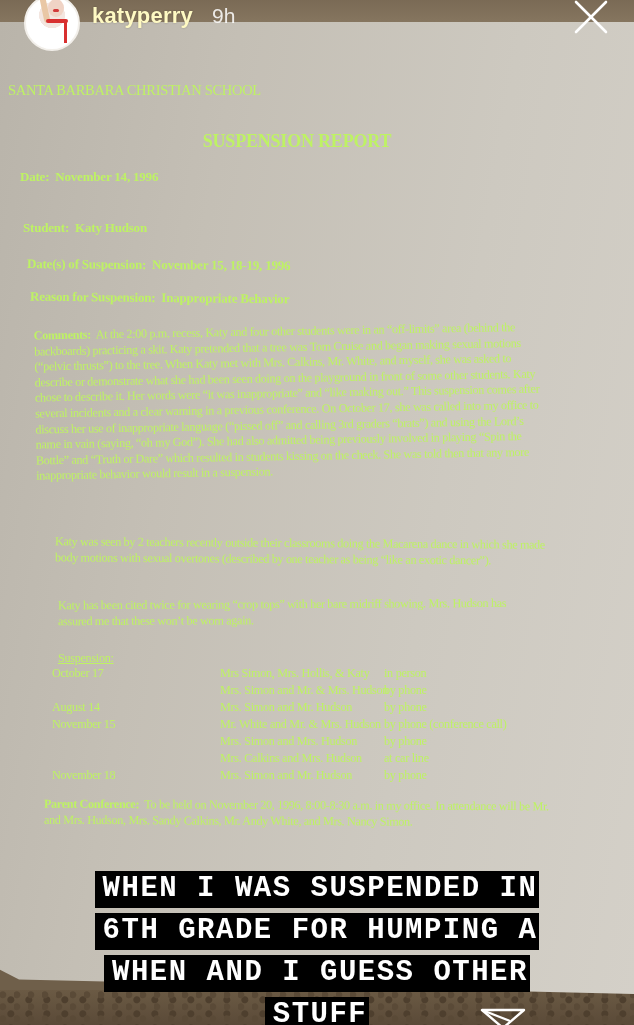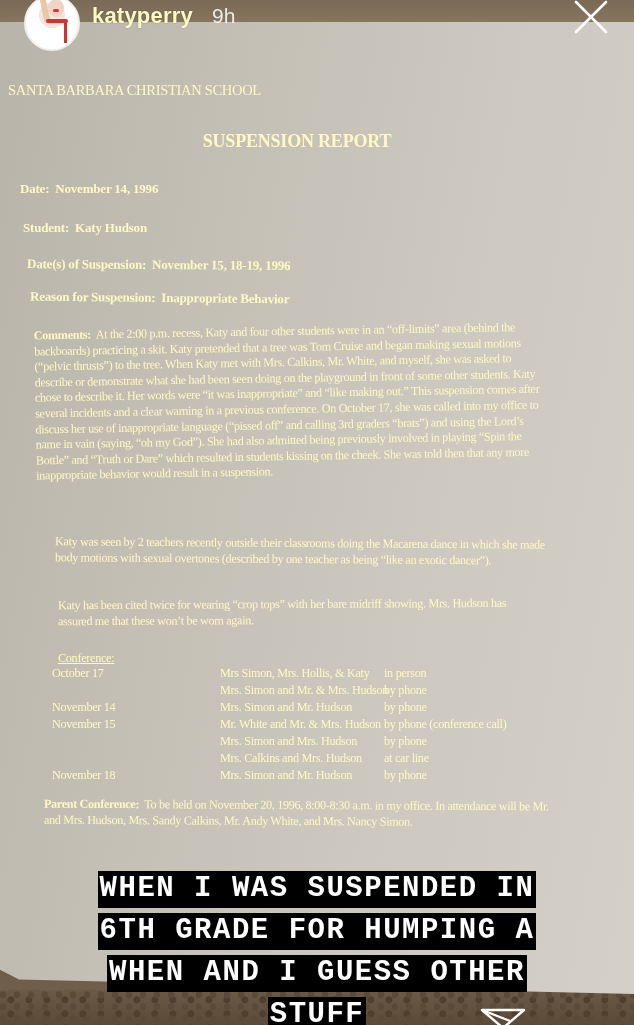--- a/index.html
+++ b/index.html
@@ -20,21 +20,21 @@
         linear-gradient(180deg, #6b5a44 0%, #5a4a38 100%);
       background-size: 14px 12px, 18px 14px, 100% 100%;
     }
     .paper {
       position: absolute; left: 0; top: 22px; width: 634px; height: 972px;
       background: linear-gradient(100deg, #b9b4aa 0%, #c4bfb5 30%, #cdc9c0 65%, #d4d0c8 100%);
       clip-path: polygon(0 0, 100% 0, 100% 100%, 3% 98.5%, 0 97.5%);
     }
     .doc {
       position: absolute; left: 0; top: 0; width: 634px; height: 1025px;
-      color: #fef9c3;
+      color: #bef264;
     }
     .school {
       position: absolute; left: 8px; top: 82px;
       font-size: 14.5px; letter-spacing: -0.3px;
     }
     .title {
       position: absolute; left: 0; width: 580px; top: 131px; text-align: center;
       font-size: 18px; font-weight: bold; letter-spacing: -0.2px;
       padding-left: 0;
     }
@@ -80,38 +80,38 @@
     .close {
       position: absolute; left: 574px; top: 0px; width: 36px; height: 36px; cursor: pointer;
     }
     .caption {
       position: absolute; left: 0; top: 868px; width: 634px; text-align: center;
       font-family: "Liberation Mono", monospace; font-size: 29px; font-weight: bold;
       color: #ffffff; line-height: 42px;
     }
     .caption .ln { display: block; height: 42px; }
     .caption .ln span {
-      background: #000; padding: 1px 2px 3px 2px; letter-spacing: 1.5px;
+      background: #000; padding: 1px 2px 3px 8px; letter-spacing: 1.5px;
     }
     .send {
       position: absolute; left: 480px; top: 1008px; width: 46px; height: 20px; cursor:pointer;
     }
   </style>
 </head>
 <body>
 
 <div class="carpet-top"></div>
 <div class="carpet-bottom"></div>
 <div class="paper"></div>
 
 <div class="doc">
   <div class="school">SANTA BARBARA CHRISTIAN SCHOOL</div>
   <div class="title"><span>SUSPENSION REPORT</span></div>
 
-  <div class="field" style="left:20px; top:181px;">
+  <div class="field" style="left:20px; top:169px;">
     <span class="lbl">Date:</span><span>November 14, 1996</span>
   </div>
   <div class="field" style="left:23px; top:220px;">
     <span class="lbl">Student:</span><span>Katy Hudson</span>
   </div>
   <div class="field" style="left:27px; top:257px; transform:rotate(0.4deg);">
     <span class="lbl">Date(s) of Suspension:</span><span>November 15, 18-19, 1996</span>
   </div>
   <div class="field" style="left:30px; top:290px; transform:rotate(0.6deg);">
     <span class="lbl">Reason for Suspension:</span><span>Inappropriate Behavior</span>
@@ -120,33 +120,33 @@
   <div class="para" style="left:35px; top:324px; width:512px; transform:rotate(-1deg);">
     <b>Comments:</b>&nbsp;
     <span>At the 2:00 p.m. recess, Katy and four other students were in an “off-limits” area (behind the backboards) practicing a skit. Katy pretended that a tree was Tom Cruise and began making sexual motions (“pelvic thrusts”) to the tree. When Katy met with Mrs. Calkins, Mr. White, and myself, she was asked to describe or demonstrate what she had been seen doing on the playground in front of some other students. Katy chose to describe it. Her words were “it was inappropriate” and “like making out.” This suspension comes after several incidents and a clear warning in a previous conference. On October 17, she was called into my office to discuss her use of inappropriate language (“pissed off” and calling 3rd graders “brats”) and using the Lord’s name in vain (saying, “oh my God”). She had also admitted being previously involved in playing “Spin the Bottle” and “Truth or Dare” which resulted in students kissing on the cheek. She was told then that any more inappropriate behavior would result in a suspension.</span>
   </div>
 
   <div class="para" style="left:55px; top:536px; width:495px; transform:rotate(0.4deg);">Katy was seen by 2 teachers recently outside their classrooms doing the Macarena dance in which she made body motions with sexual overtones (described by one teacher as being “like an exotic dancer”).</div>
 
   <div class="para" style="left:58px; top:597px; width:480px; transform:rotate(-0.3deg);">Katy has been cited twice for wearing “crop tops” with her bare midriff showing. Mrs. Hudson has assured me that these won’t be worn again.</div>
 
   <div class="conf">
-    <span class="hdr">Conference:</span>
+    <span class="hdr">Suspension:</span>
     <div class="conf-row">
       <span class="d">October 17</span>
       <span class="p">Mrs Simon, Mrs. Hollis, &amp; Katy</span>
       <span class="m">in person</span>
     </div>
     <div class="conf-row">
       <span class="d"></span>
       <span class="p">Mrs. Simon and Mr. &amp; Mrs. Hudson</span>
       <span class="m">by phone</span>
     </div>
     <div class="conf-row">
-      <span class="d">November 14</span>
+      <span class="d">August 14</span>
       <span class="p">Mrs. Simon and Mr. Hudson</span>
       <span class="m">by phone</span>
     </div>
     <div class="conf-row">
       <span class="d">November 15</span>
       <span class="p">Mr. White and Mr. &amp; Mrs. Hudson</span>
       <span class="m">by phone (conference call)</span>
     </div>
     <div class="conf-row">
       <span class="d"></span>

